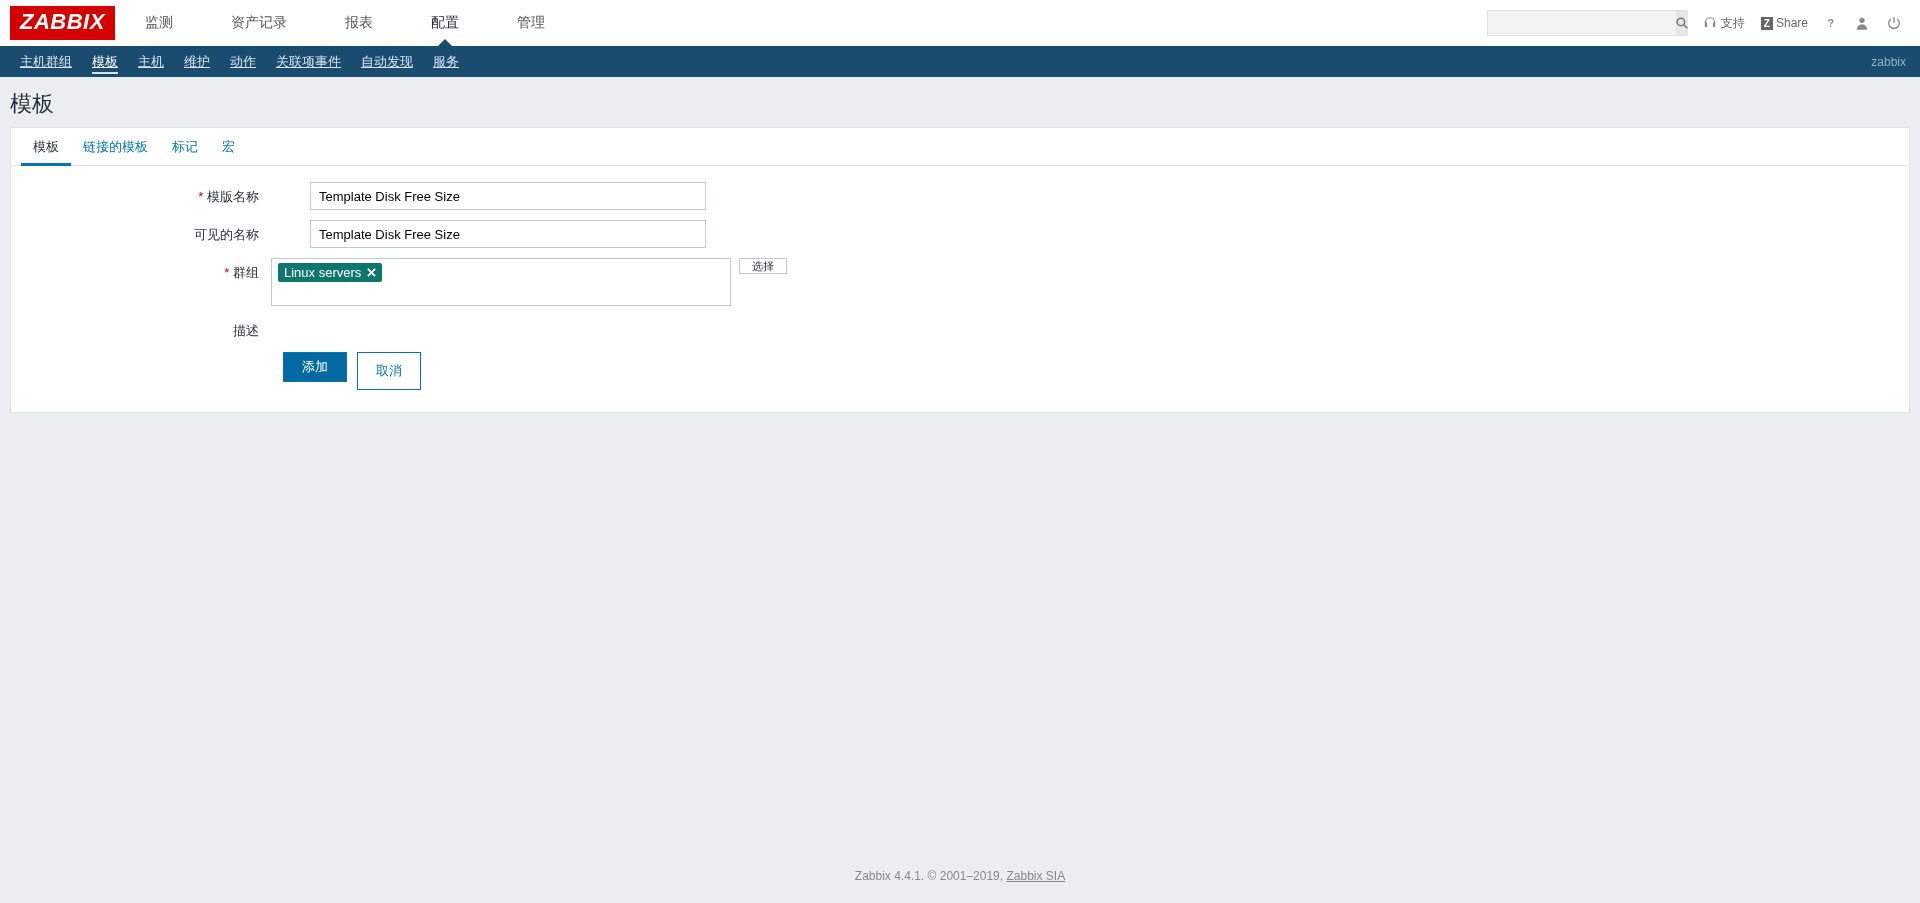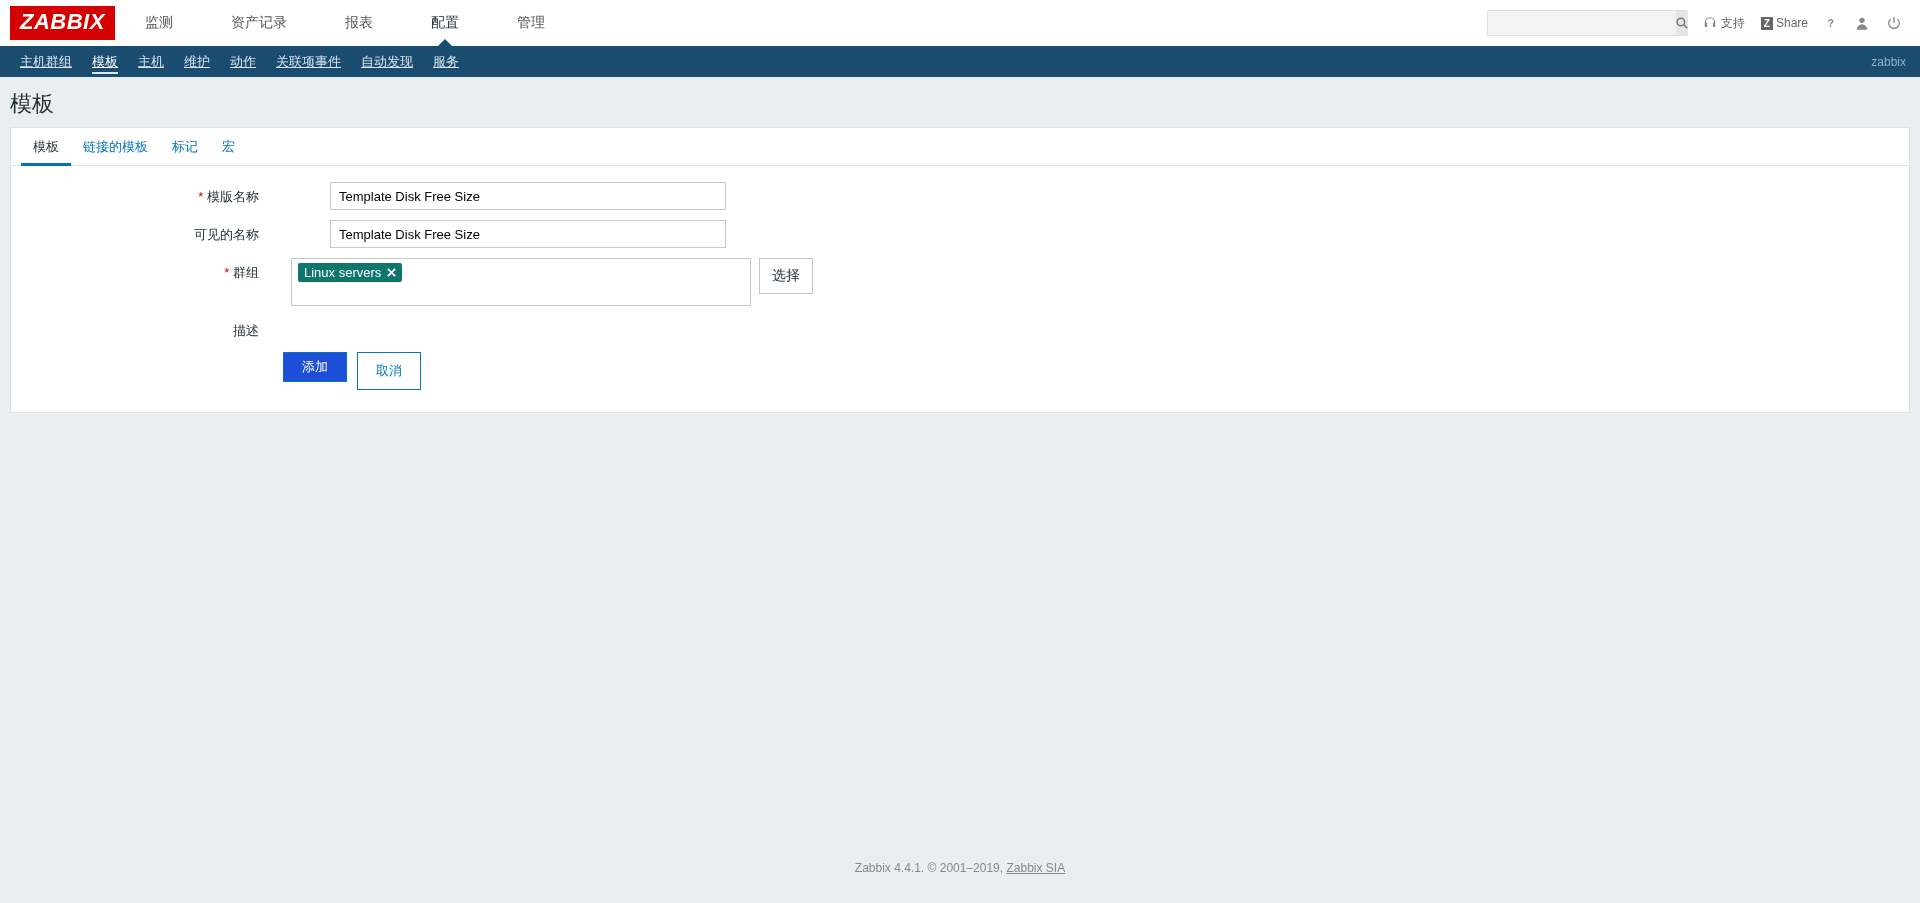--- a/index.html
+++ b/index.html
@@ -33,38 +33,38 @@
 
 
 .panel { background: #fff; margin: 0 10px 10px 10px; border: 1px solid #dfe4e7; }
 .tabs { display: flex; border-bottom: 1px solid #dfe4e7; padding: 0 10px; }
 .tab { padding: 10px 12px 9px 12px; color: #0275b8; font-size: 13px; cursor: pointer; position: relative; }
 .tab.active { color: #1f2c33; }
 .tab.active::after { content: ""; position: absolute; left: 0; right: 0; bottom: -1px; height: 3px; background: #0275b8; }
 
 
 .form { padding: 16px 10px 22px 10px; }
-.form-row { display: flex; align-items: flex-start; margin-bottom: 10px; gap: 20px; }
+.form-row { display: flex; align-items: flex-start; margin-bottom: 10px; }
 .form-label { width: 250px; text-align: right; padding-right: 12px; padding-top: 6px; color: #1f2c33; font-size: 13px; }
 .req::before { content: "* "; color: #d40000; }
 .form-field { display: flex; align-items: flex-start; gap: 8px; }
 .text-input { width: 396px; height: 28px; border: 1px solid #c0c9cf; padding: 0 8px; font-size: 13px; outline: none; margin-left: 39px; }
 .multiselect { width: 460px; min-height: 48px; border: 1px solid #c0c9cf; padding: 4px 6px; }
 .tag-chip { display: inline-flex; align-items: center; background: #0f766e; color: #fff; padding: 2px 6px; border-radius: 2px; font-size: 13px; }
 .tag-chip-x { margin-left: 6px; cursor: pointer; font-weight: bold; font-size: 13px; }
 .ms-search { display: block; border: none; outline: none; width: 100%; margin-top: 4px; font-size: 13px; color: #333; padding: 2px 0; }
 .ms-search::placeholder { color: #aaa; }
-.btn-small { height: 36px; padding: 0 12px; background: #fff; border: 1px solid #c0c9cf; color: #1f2c33; cursor: pointer; font-size: 14px; }
+.btn-small { height: 16px; padding: 0 12px; background: #fff; border: 1px solid #c0c9cf; color: #1f2c33; cursor: pointer; font-size: 11px; }
 textarea.text-area { width: 460px; height: 104px; border: 1px solid #c0c9cf; padding: 6px 8px; font-size: 13px; font-family: inherit; outline: none; resize: both; }
 .form-actions { margin-left: 262px; margin-top: 12px; display: flex; gap: 10px; }
-.btn-primary { background: #1d4ed8; color: #fff; border: 1px solid #0275b8; height: 30px; padding: 0 18px; font-size: 13px; cursor: pointer; }
+.btn-primary { background: #0369a1; color: #fff; border: 1px solid #0275b8; height: 30px; padding: 0 18px; font-size: 13px; cursor: pointer; }
 .btn-secondary { background: #fff; color: #0275b8; border: 1px solid #0275b8; height: 38px; padding: 0 18px; font-size: 13px; cursor: pointer; }
 
 
-.footer { text-align: center; padding: 20px 0; color: #888; font-size: 12px; position: fixed; bottom: 8px; left: 0; right: 0; }
+.footer { text-align: center; padding: 20px 0; color: #888; font-size: 12px; position: fixed; bottom: 0; left: 0; right: 0; }
 .footer a { color: #888; text-decoration: underline; }
 </style>
 </head>
 <body>
 
 <div class="header-main">
   <div class="logo">ZABBIX</div>
   <div class="main-nav">
     <div class="main-nav-item">监测</div>
     <div class="main-nav-item">资产记录</div>

